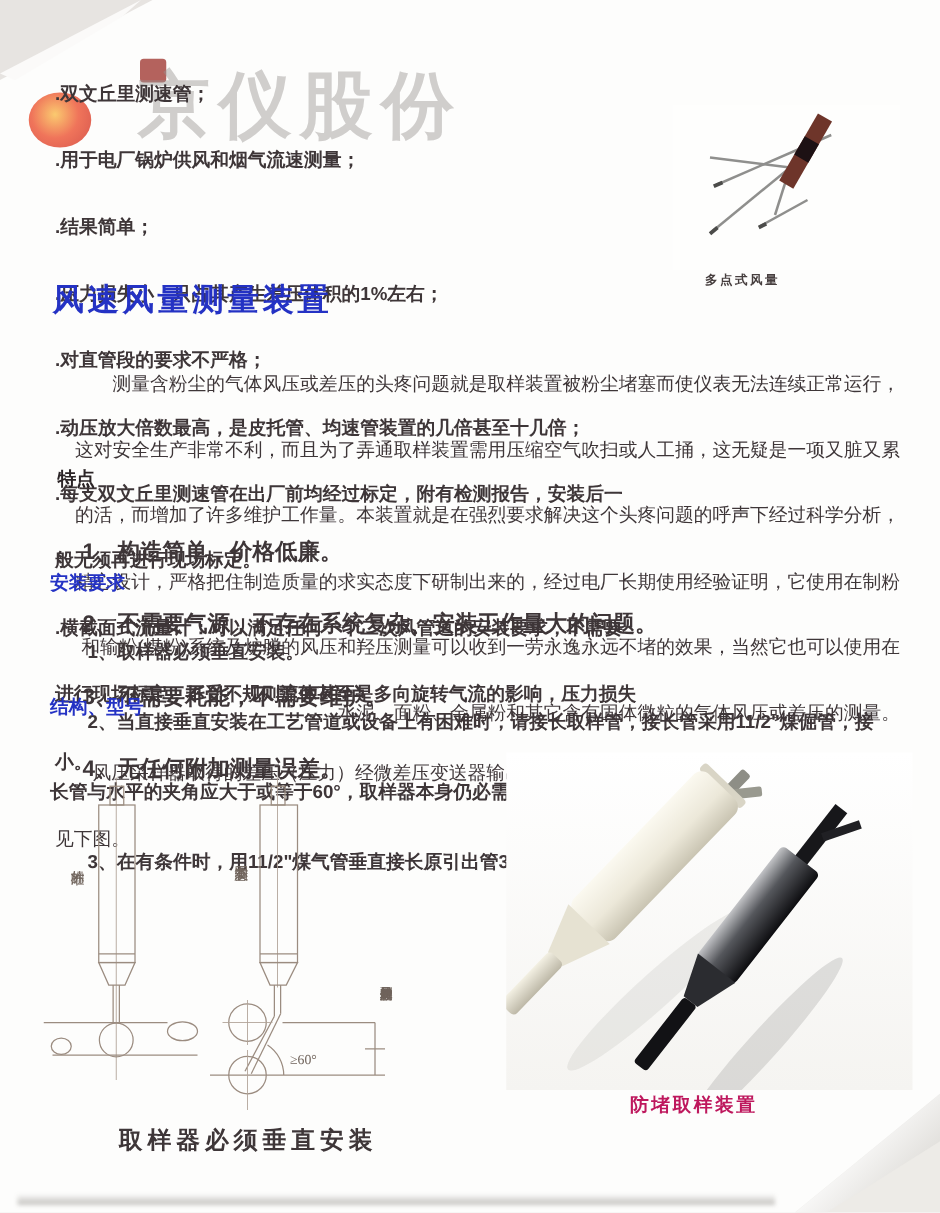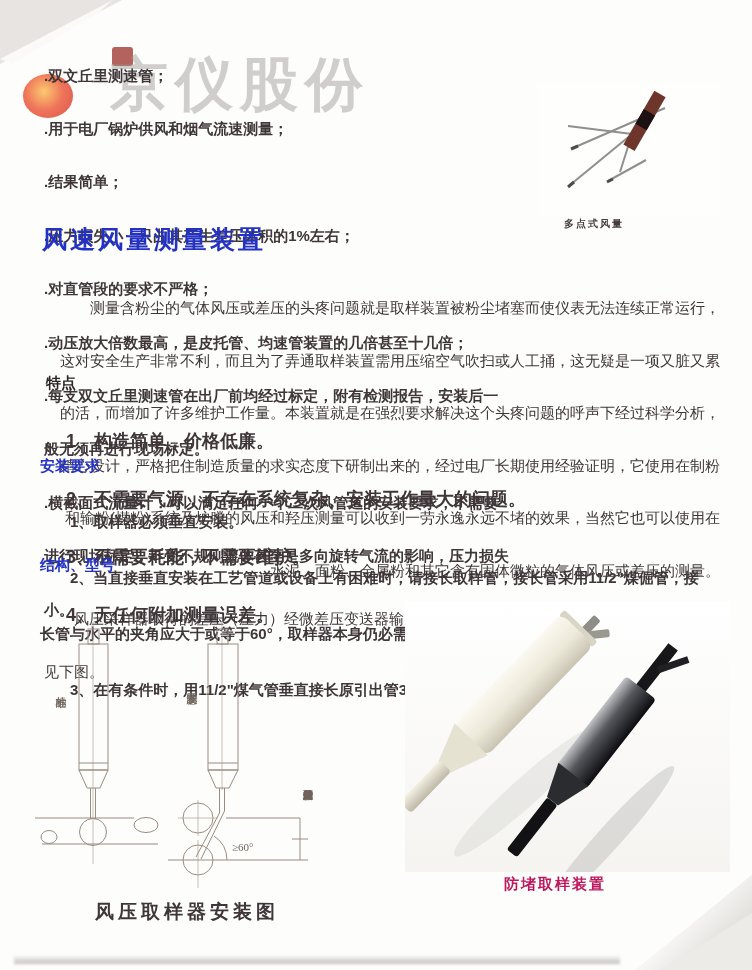--- a/index.html
+++ b/index.html
@@ -178,21 +178,21 @@
     <line class="diag-thin" x1="168" y1="228" x2="168" y2="276"></line>
     <line class="diag" x1="196" y1="206" x2="270" y2="206"></line>
     <line class="diag" x1="270" y1="206" x2="270" y2="248"></line>
     <line class="diag" x1="262" y1="227" x2="278" y2="227"></line>
     <path class="diag" d="M 184,224 A 29,29 0 0 1 197,248"></path>
     <text class="dtext" x="202" y="239">≥60°</text>
     <text class="dtext vtext" x="162" y="72">安装示意图</text>
     <text class="dtext vtext" x="278" y="170" style="font-size:10px">此段斜管是穿到炉膛里的</text>
   </svg>
 </div>
-<div class="txt" id="cap-install">风压取样器安装图</div>
+<div class="txt" id="cap-install">取样器必须垂直安装</div>
 
 <div class="fig" id="fig-antiblock">
   <svg width="325" height="270" viewBox="0 0 325 270">
     <defs>
       <linearGradient id="gradCream" x1="0" y1="0" x2="1" y2="0">
         <stop offset="0" stop-color="#fbf9f0"></stop>
           <stop offset=".55" stop-color="#ece8d9"></stop>
           <stop offset="1" stop-color="#c9c4b2"></stop>
       </linearGradient>
       <linearGradient id="gradCreamStem" x1="0" y1="0" x2="1" y2="0">

